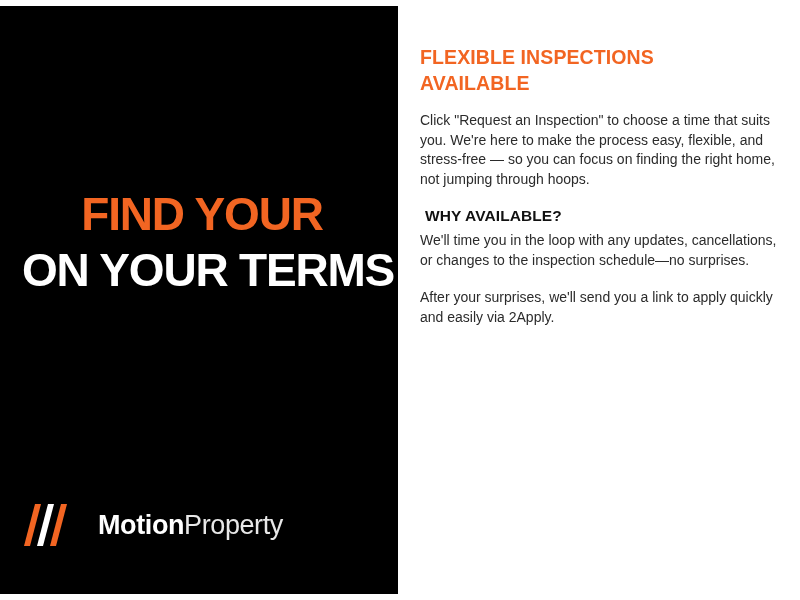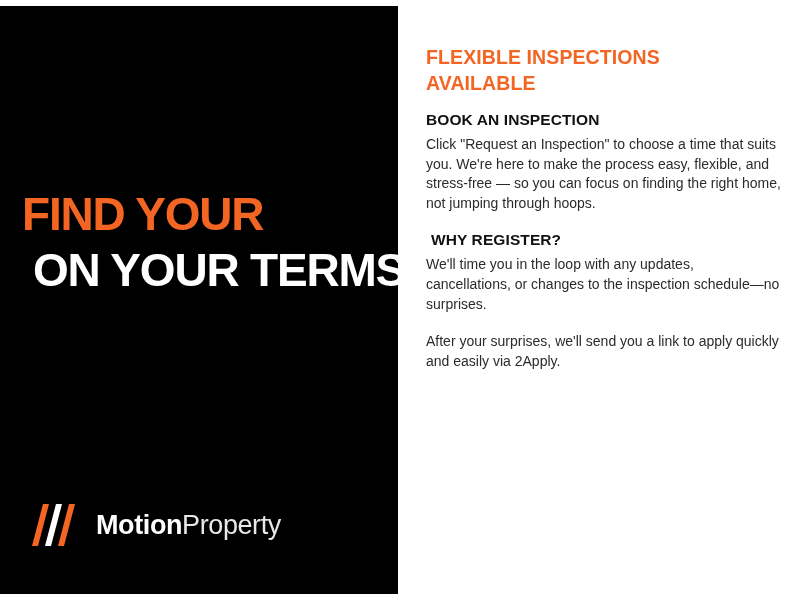--- a/index.html
+++ b/index.html
@@ -23,65 +23,66 @@
 
   
   .hero {
     position: relative;
     width: 398px;
     height: 588px;
     margin: 6px 0 6px 0;
     background: #000000;
     flex: 0 0 398px;
     overflow: hidden;
+    text-align: center;
   }
   .hero-headline {
     position: absolute;
     left: 22px;
     top: 180px;
     width: 360px;
   }
   .hero-line {
     font-weight: bold;
     font-size: 46px;
     line-height: 1.22;
     letter-spacing: -1.2px;
     white-space: nowrap;
   }
   .hero-line.orange { color: #F26522; }
-  .hero-line.white  { color: #ffffff; margin-left: 11px; }
+  .hero-line.white  { color: #ffffff; }
 
   
   .logo {
     position: absolute;
-    left: 32px;
+    left: 24px;
     bottom: 48px;
     display: flex;
     align-items: center;
-    gap: 10px;
+    gap: 20px;
   }
   .logo-mark {
     width: 54px;
     height: 42px;
     flex: 0 0 54px;
   }
   .logo-text {
     font-size: 27px;
     line-height: 1;
     color: #ffffff;
     letter-spacing: -0.4px;
     white-space: nowrap;
   }
   .logo-text .b { font-weight: bold; color: #ffffff; }
   .logo-text .l { font-weight: normal; color: #e8e8e8; }
 
   
   .content {
     flex: 1 1 auto;
-    padding: 44px 18px 10px 28px;
+    padding: 44px 18px 10px 22px;
     box-sizing: border-box;
   }
   .eyebrow {
     color: #F26522;
     font-weight: bold;
     font-size: 19.5px;
     line-height: 1.35;
     letter-spacing: 0.1px;
     margin: 0 0 14px 0;
     max-width: 300px;
@@ -130,26 +131,25 @@
       </span>
     </div>
 
   </div>
 
   <div class="content">
 
     <div class="eyebrow">FLEXIBLE INSPECTIONS AVAILABLE</div>
 
     <div class="sect">
-      <h3 class="head">BOOK AN INSPECTION</h3>
       <p class="body">Click "Request an Inspection" to choose a time that suits you. We're here to make the process easy, flexible, and stress-free — so you can focus on finding the right home, not jumping through hoops.</p>
     </div>
 
     <div class="sect">
-      <h3 class="head indent">WHY REGISTER?</h3>
+      <h3 class="head indent">WHY AVAILABLE?</h3>
       <p class="body">We'll time you in the loop with any updates, cancellations, or changes to the inspection schedule—no surprises.</p>
     </div>
 
 
     <div class="sect">
       <p class="body">After your surprises, we'll send you a link to apply quickly and easily via 2Apply.</p>
     </div>
 
   </div>
 

